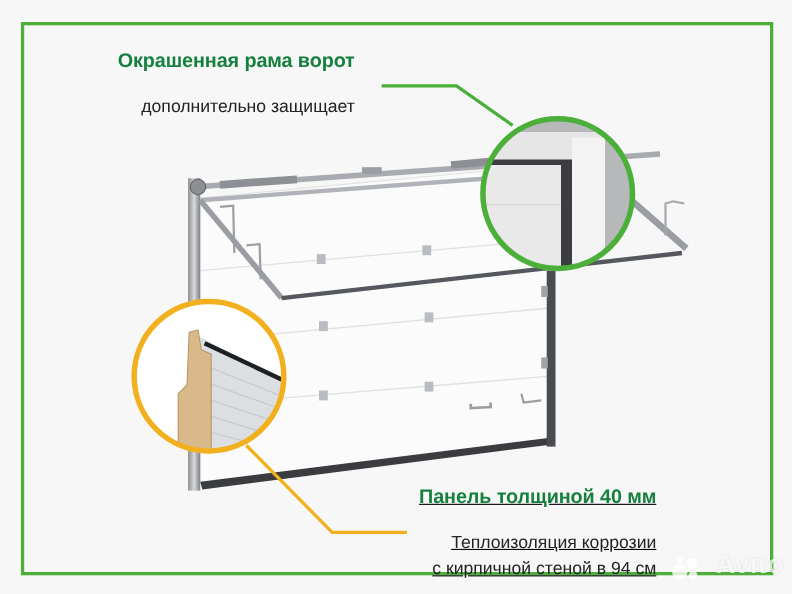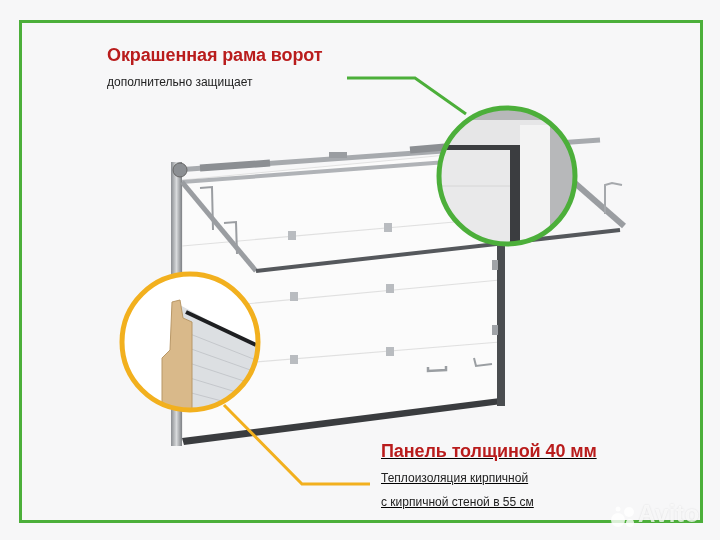--- a/index.html
+++ b/index.html
@@ -16,25 +16,25 @@
     box-sizing: content-box;
   }
   .scene { position: absolute; left: 0; top: 0; width: 720px; height: 540px; }
   .callout-top {
     position: absolute; left: 107px; top: 44px;
   }
   .callout-bottom {
     position: absolute; left: 381px; top: 440px; text-decoration: underline;
   }
   .title {
-    font-weight: bold; font-size: 18px; color: #b91c1c;
+    font-weight: bold; font-size: 18px; color: #15803d;
     letter-spacing: -0.1px; line-height: 22px;
   }
   .desc {
-    font-size: 12px; color: #222; line-height: 24px; margin-top: 4px;
+    font-size: 16px; color: #222; line-height: 24px; margin-top: 20px; text-align: right;
   }
   .watermark {
     position: absolute; left: 612px; top: 500px;
     font-size: 24px; font-weight: bold; color: rgba(255,255,255,0.75);
     text-shadow: 0 0 2px rgba(0,0,0,0.12);
     letter-spacing: 0.5px;
   }
   .wm-dots { position: absolute; left: -2px; top: 6px; }
 </style>
 </head>
@@ -141,26 +141,26 @@
 <div class="callout-top">
   <div class="title">Окрашенная рама ворот</div>
   <div class="desc">
     <div>дополнительно защищает</div>
   </div>
 </div>
 
 <div class="callout-bottom">
   <div class="title">Панель толщиной 40 мм</div>
   <div class="desc">
-    <div>Теплоизоляция кирпичной</div>
-    <div>с кирпичной стеной в 55 см</div>
+    <div>Теплоизоляция коррозии</div>
+    <div>с кирпичной стеной в 94 см</div>
   </div>
 </div>
 
 <div class="watermark">
   <svg class="wm-dots" width="26" height="22" viewBox="0 0 26 22">
     <circle cx="8" cy="14" r="7" fill="rgba(255,255,255,0.8)"></circle>
     <circle cx="19" cy="6" r="5" fill="rgba(255,255,255,0.8)"></circle>
     <circle cx="20" cy="17" r="4" fill="rgba(255,255,255,0.8)"></circle>
     <circle cx="8" cy="3" r="2.5" fill="rgba(255,255,255,0.8)"></circle>
   </svg>
-  <span style="margin-left:26px">Avito</span>
+  <span style="margin-left:39px">Avito</span>
 </div>
 
 </body></html>

